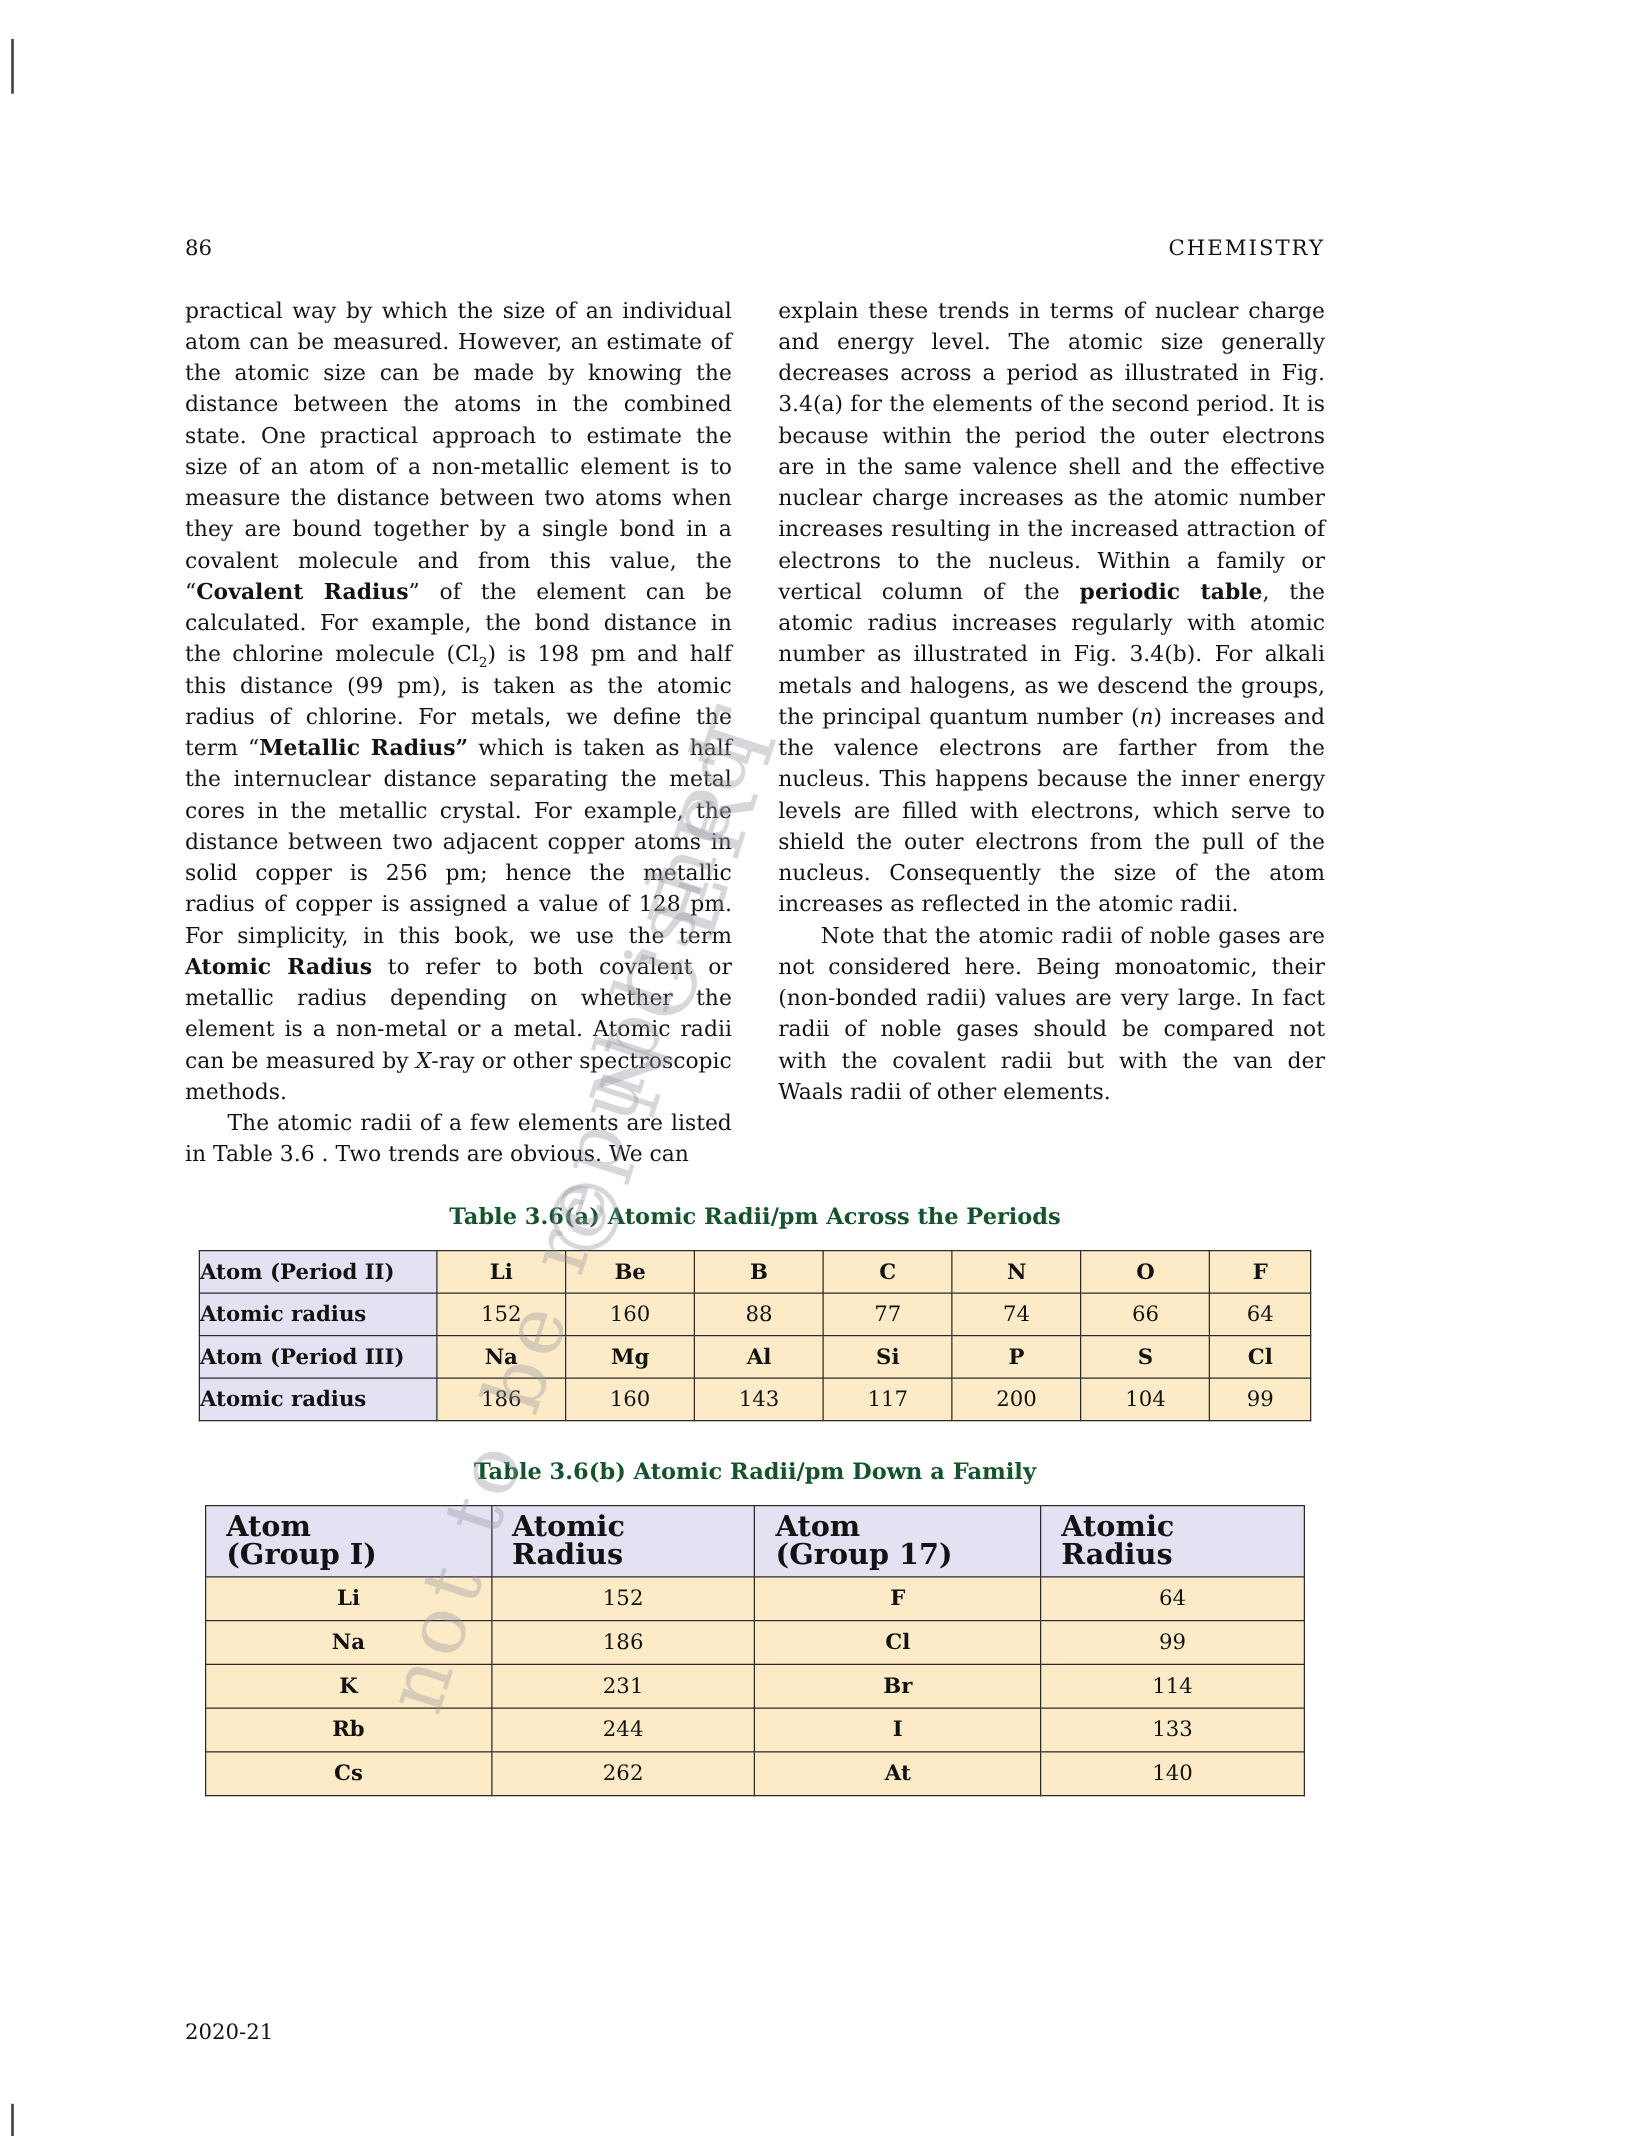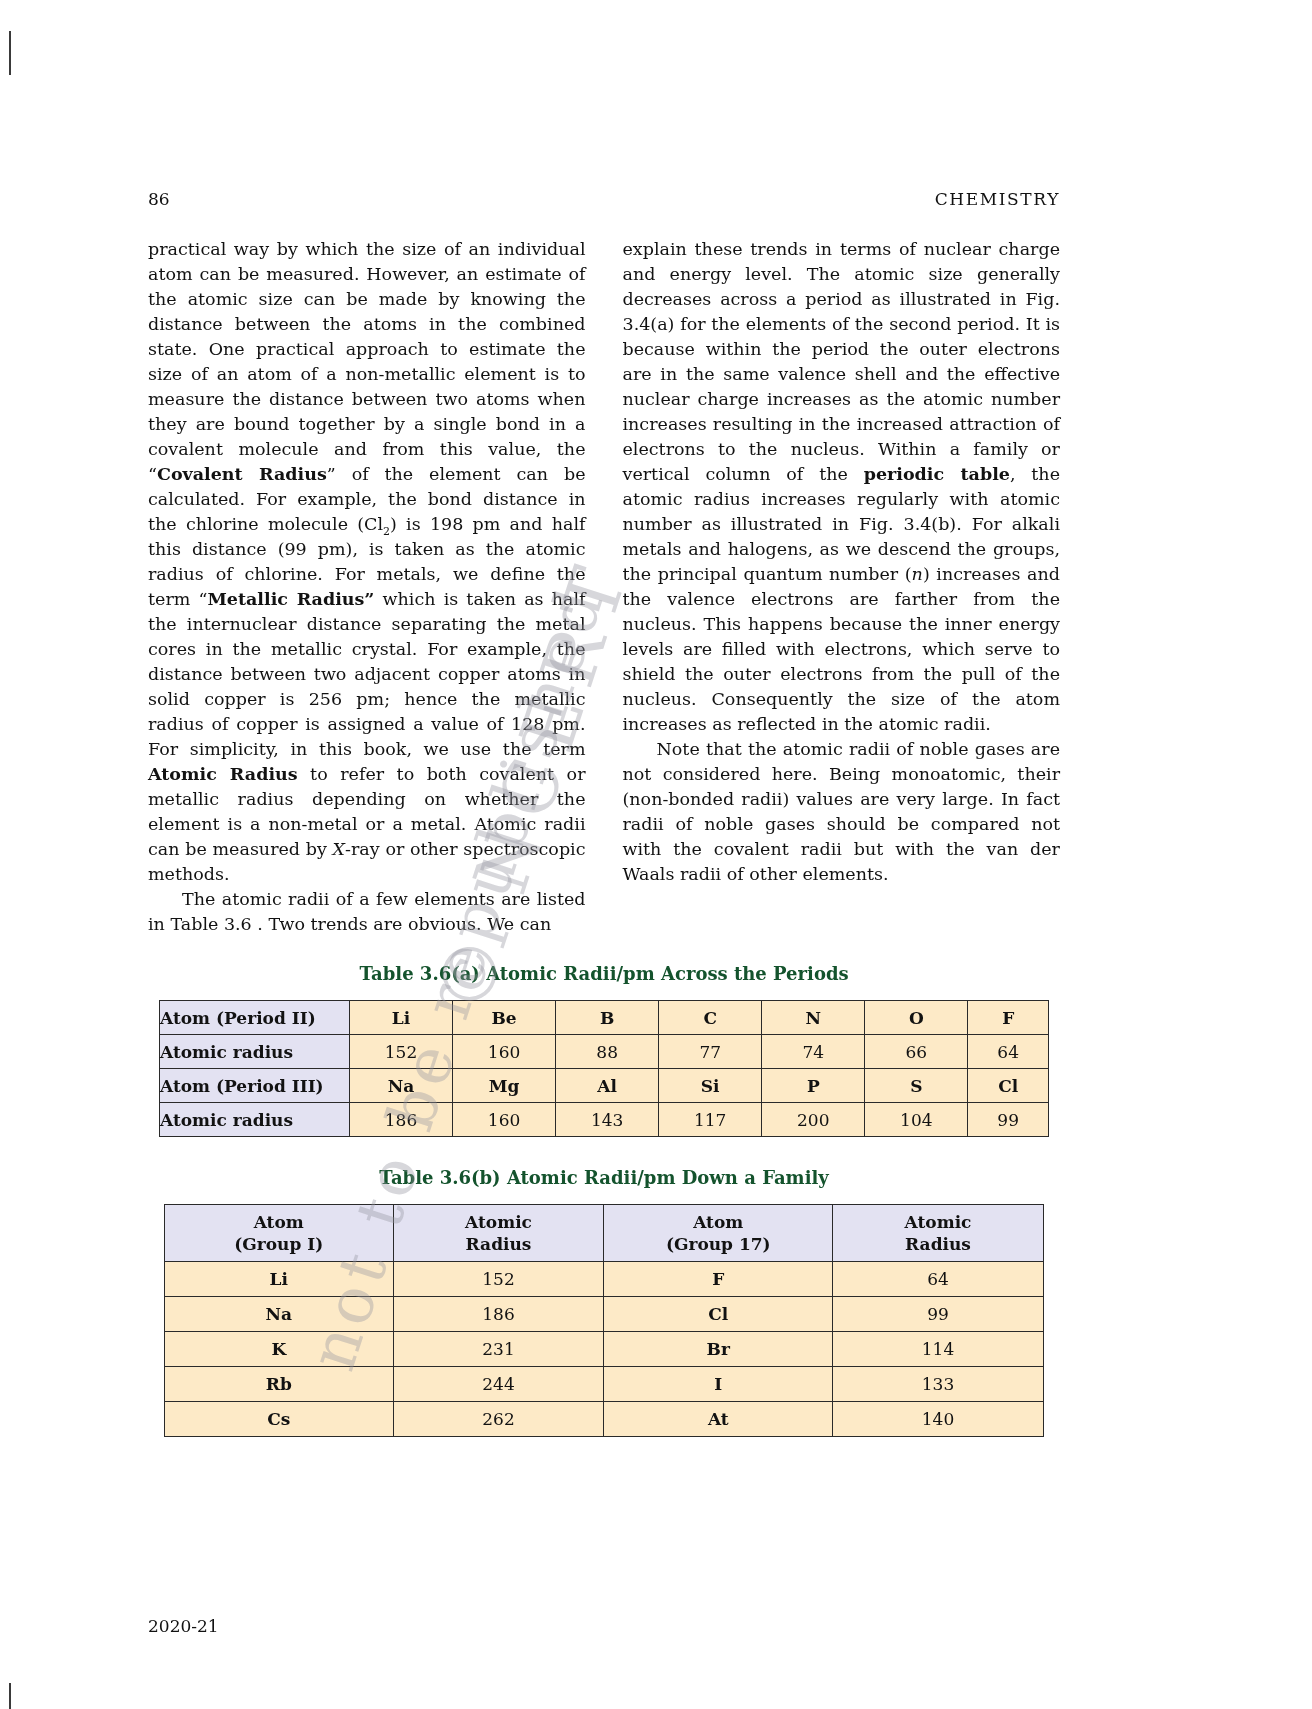--- a/index.html
+++ b/index.html
@@ -43,21 +43,21 @@
 
   table { border-collapse:collapse; margin:0 auto; }
   td, th { border:1px solid #2a2a2a; }
   table.ta { width:890px; }
   .ta td { height:34px; font-size:17px; padding:2px 8px; }
   .ta td.label-cell { background:#e3e2f2; font-weight:bold; width:190px; padding-left:0; }
   .ta td.data-cell { background:#fdeac7; text-align:center; }
   .ta td.data-cell.bold { font-weight:bold; }
 
   table.tb { width:880px; }
-  .tb th { background:#e3e2f2; font-weight:bold; font-size:17px; line-height:22px; padding:6px 4px; text-align:center; }
+  .tb th { background:#e3e2f2; font-weight:bold; font-size:23px; line-height:22px; padding:6px 16px; text-align:left; }
   .tb td { background:#fdeac7; height:35px; font-size:17px; text-align:center; }
   .tb td.elem { font-weight:bold; }
   .tb col.c1 { width:26%; } .tb col.c2 { width:24%; }
   .tb col.c3 { width:26%; } .tb col.c4 { width:24%; }
 
   .footer-year {
     position:absolute; top:1585px; left:148px; width:912px;
     text-align:left; font-size:17px;
   }
 

